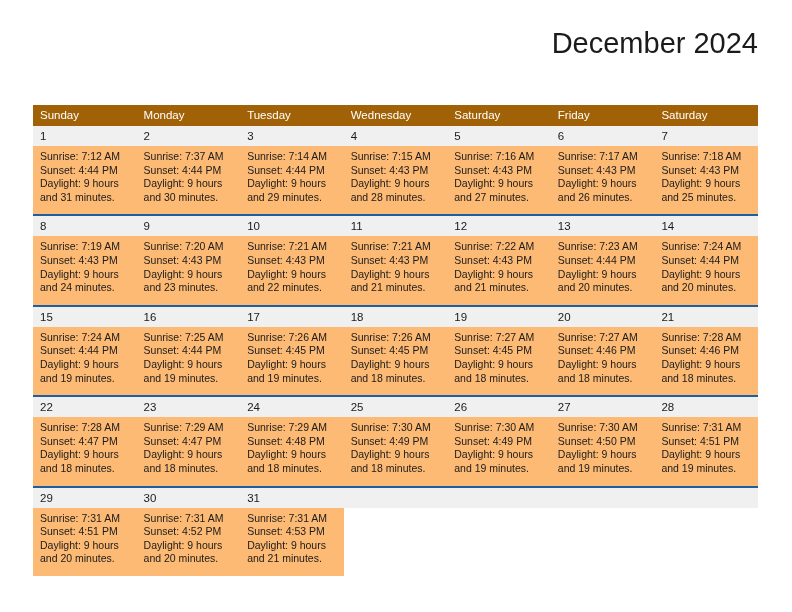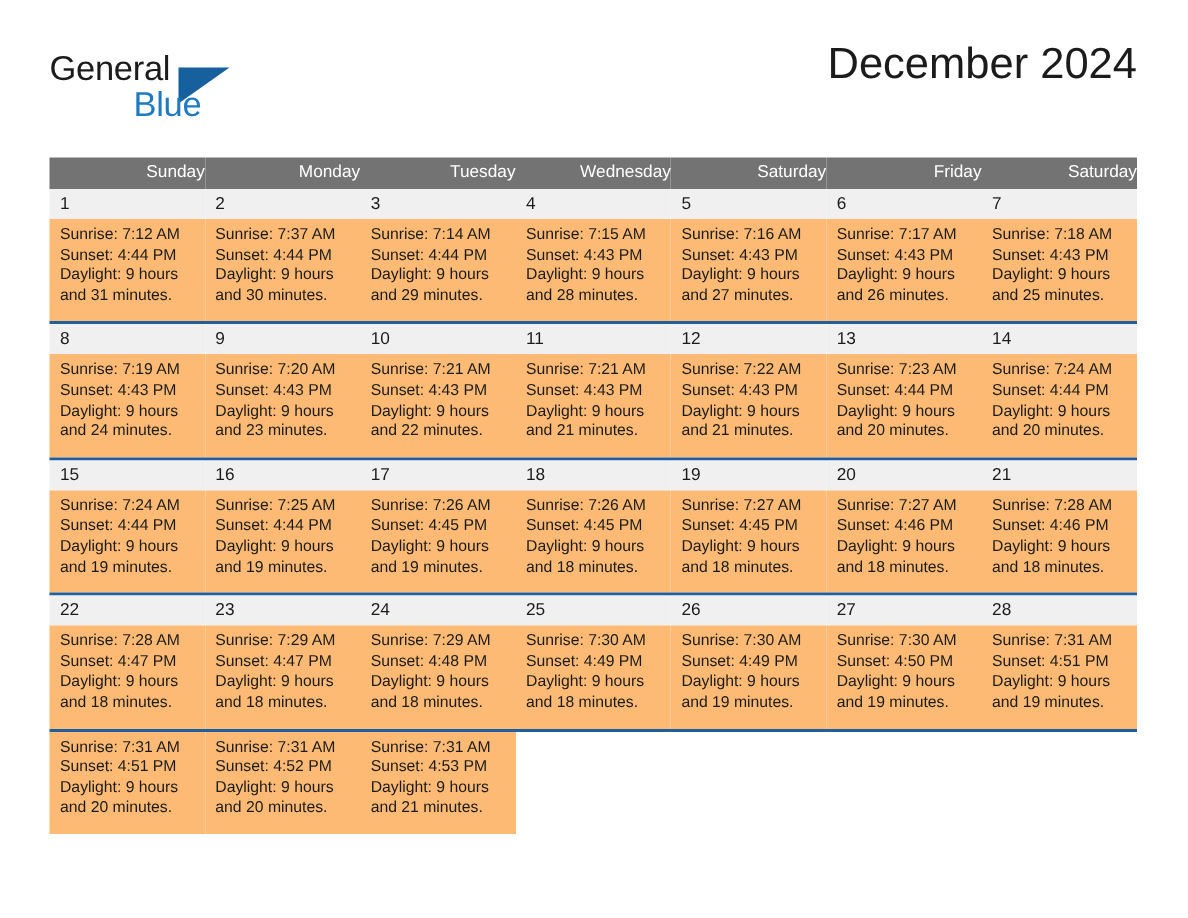--- a/index.html
+++ b/index.html
@@ -90,25 +90,25 @@
   .calendar {
     position: absolute;
     left: 33px;
     top: 105px;
     width: 725px;
     border-collapse: collapse;
     table-layout: fixed;
   }
 
   .dow-row th {
-    background: #737373;
+    background: #a16207;
     color: #ffffff;
     font-size: 11.5px;
     font-weight: normal;
-    text-align: right;
+    text-align: left;
     padding: 4px 0 5px 7px;
     height: 17px;
     box-sizing: border-box;
   }
 
   .week-sep td {
     padding: 0;
     height: 2px;
     background: #1f5fa0;
     line-height: 0;
@@ -148,25 +148,20 @@
     background: #f0f0f0;
   }
 </style>
 </head>
 <body>
 
 <div class="page">
 
   <div class="header">
 
-    <div class="brand">
-      <span class="brand-general">General</span>
-      <span class="brand-triangle"></span>
-      <span class="brand-blue">Blue</span>
-    </div>
 
     <div class="title-block">
       <div class="cal-title">December 2024</div>
     </div>
 
   </div>
 
   <table class="calendar">
     <colgroup>
       <col style="width:103.57px">
@@ -406,20 +401,29 @@
           <td>
             <span class="line">Sunrise: 7:31 AM</span>
             <span class="line">Sunset: 4:51 PM</span>
             <span class="line">Daylight: 9 hours</span>
             <span class="line">and 19 minutes.</span>
           </td>
         </tr>
         <tr class="week-sep">
           <td colspan="7"></td>
         </tr>
+        <tr class="daynum-row">
+          <td>29</td>
+          <td>30</td>
+          <td>31</td>
+          <td class="empty-cell"></td>
+          <td class="empty-cell"></td>
+          <td class="empty-cell"></td>
+          <td class="empty-cell"></td>
+        </tr>
         <tr class="detail-row">
           <td>
             <span class="line">Sunrise: 7:31 AM</span>
             <span class="line">Sunset: 4:51 PM</span>
             <span class="line">Daylight: 9 hours</span>
             <span class="line">and 20 minutes.</span>
           </td>
           <td>
             <span class="line">Sunrise: 7:31 AM</span>
             <span class="line">Sunset: 4:52 PM</span>

